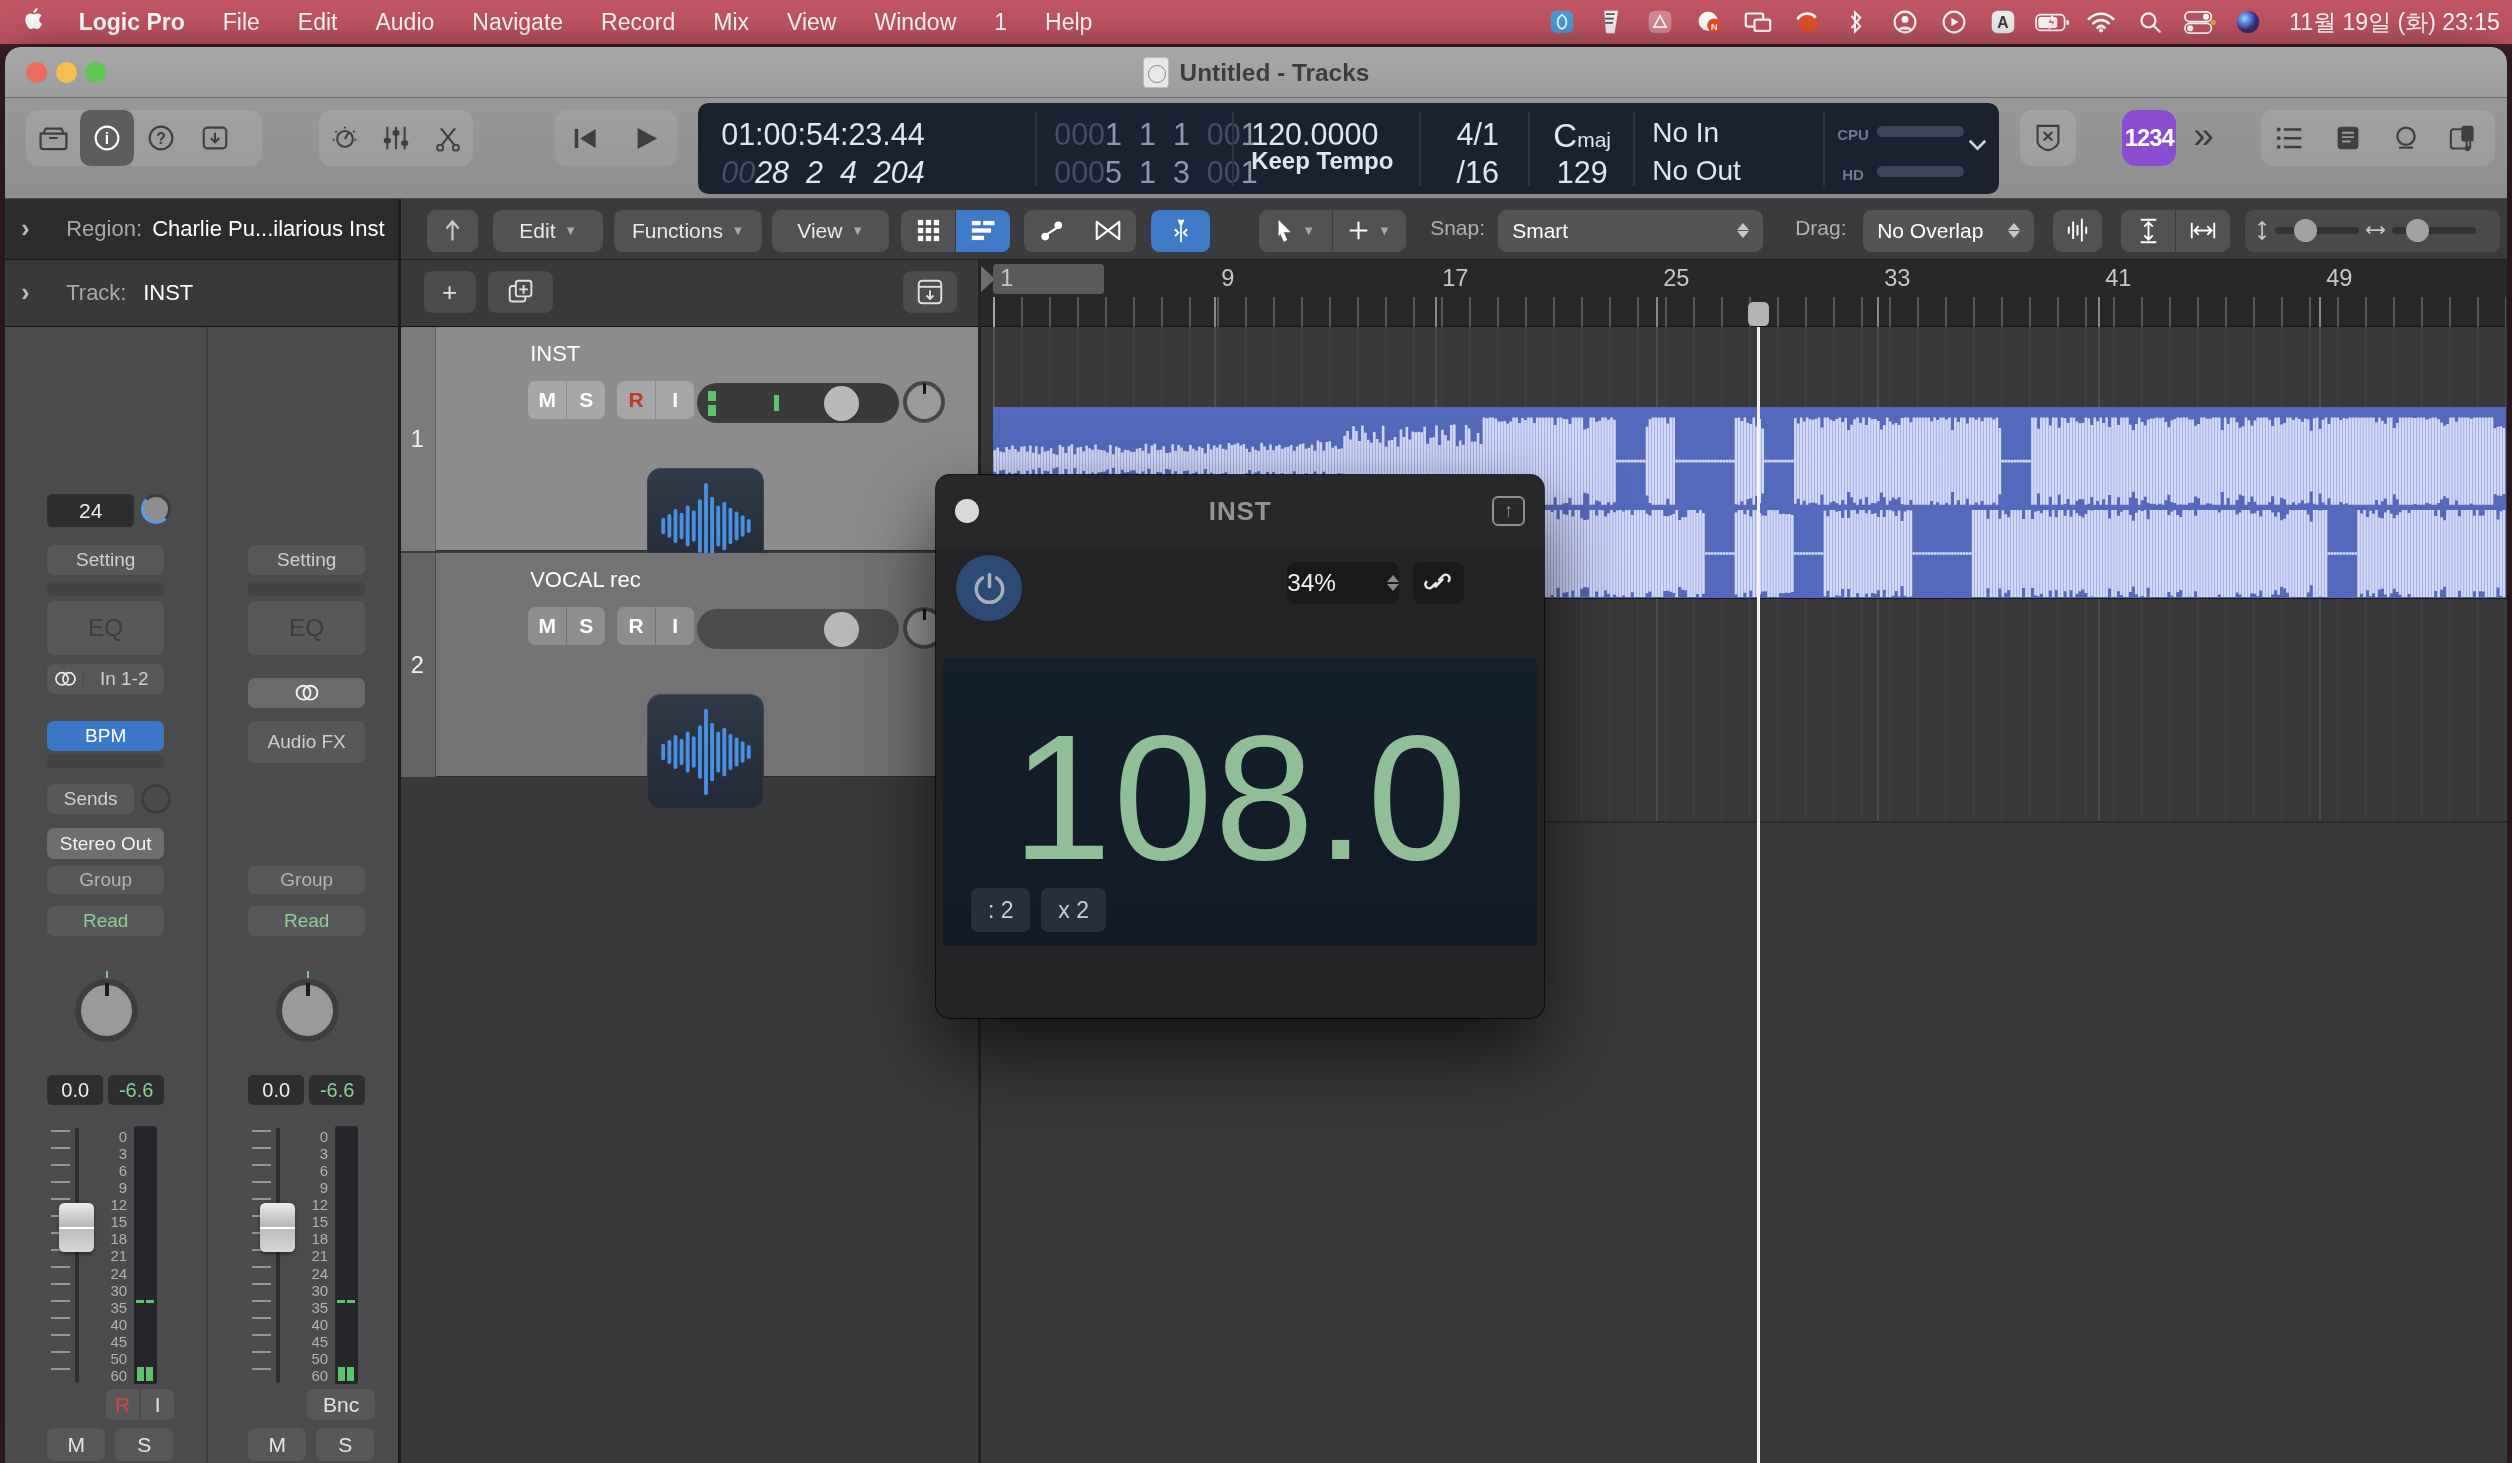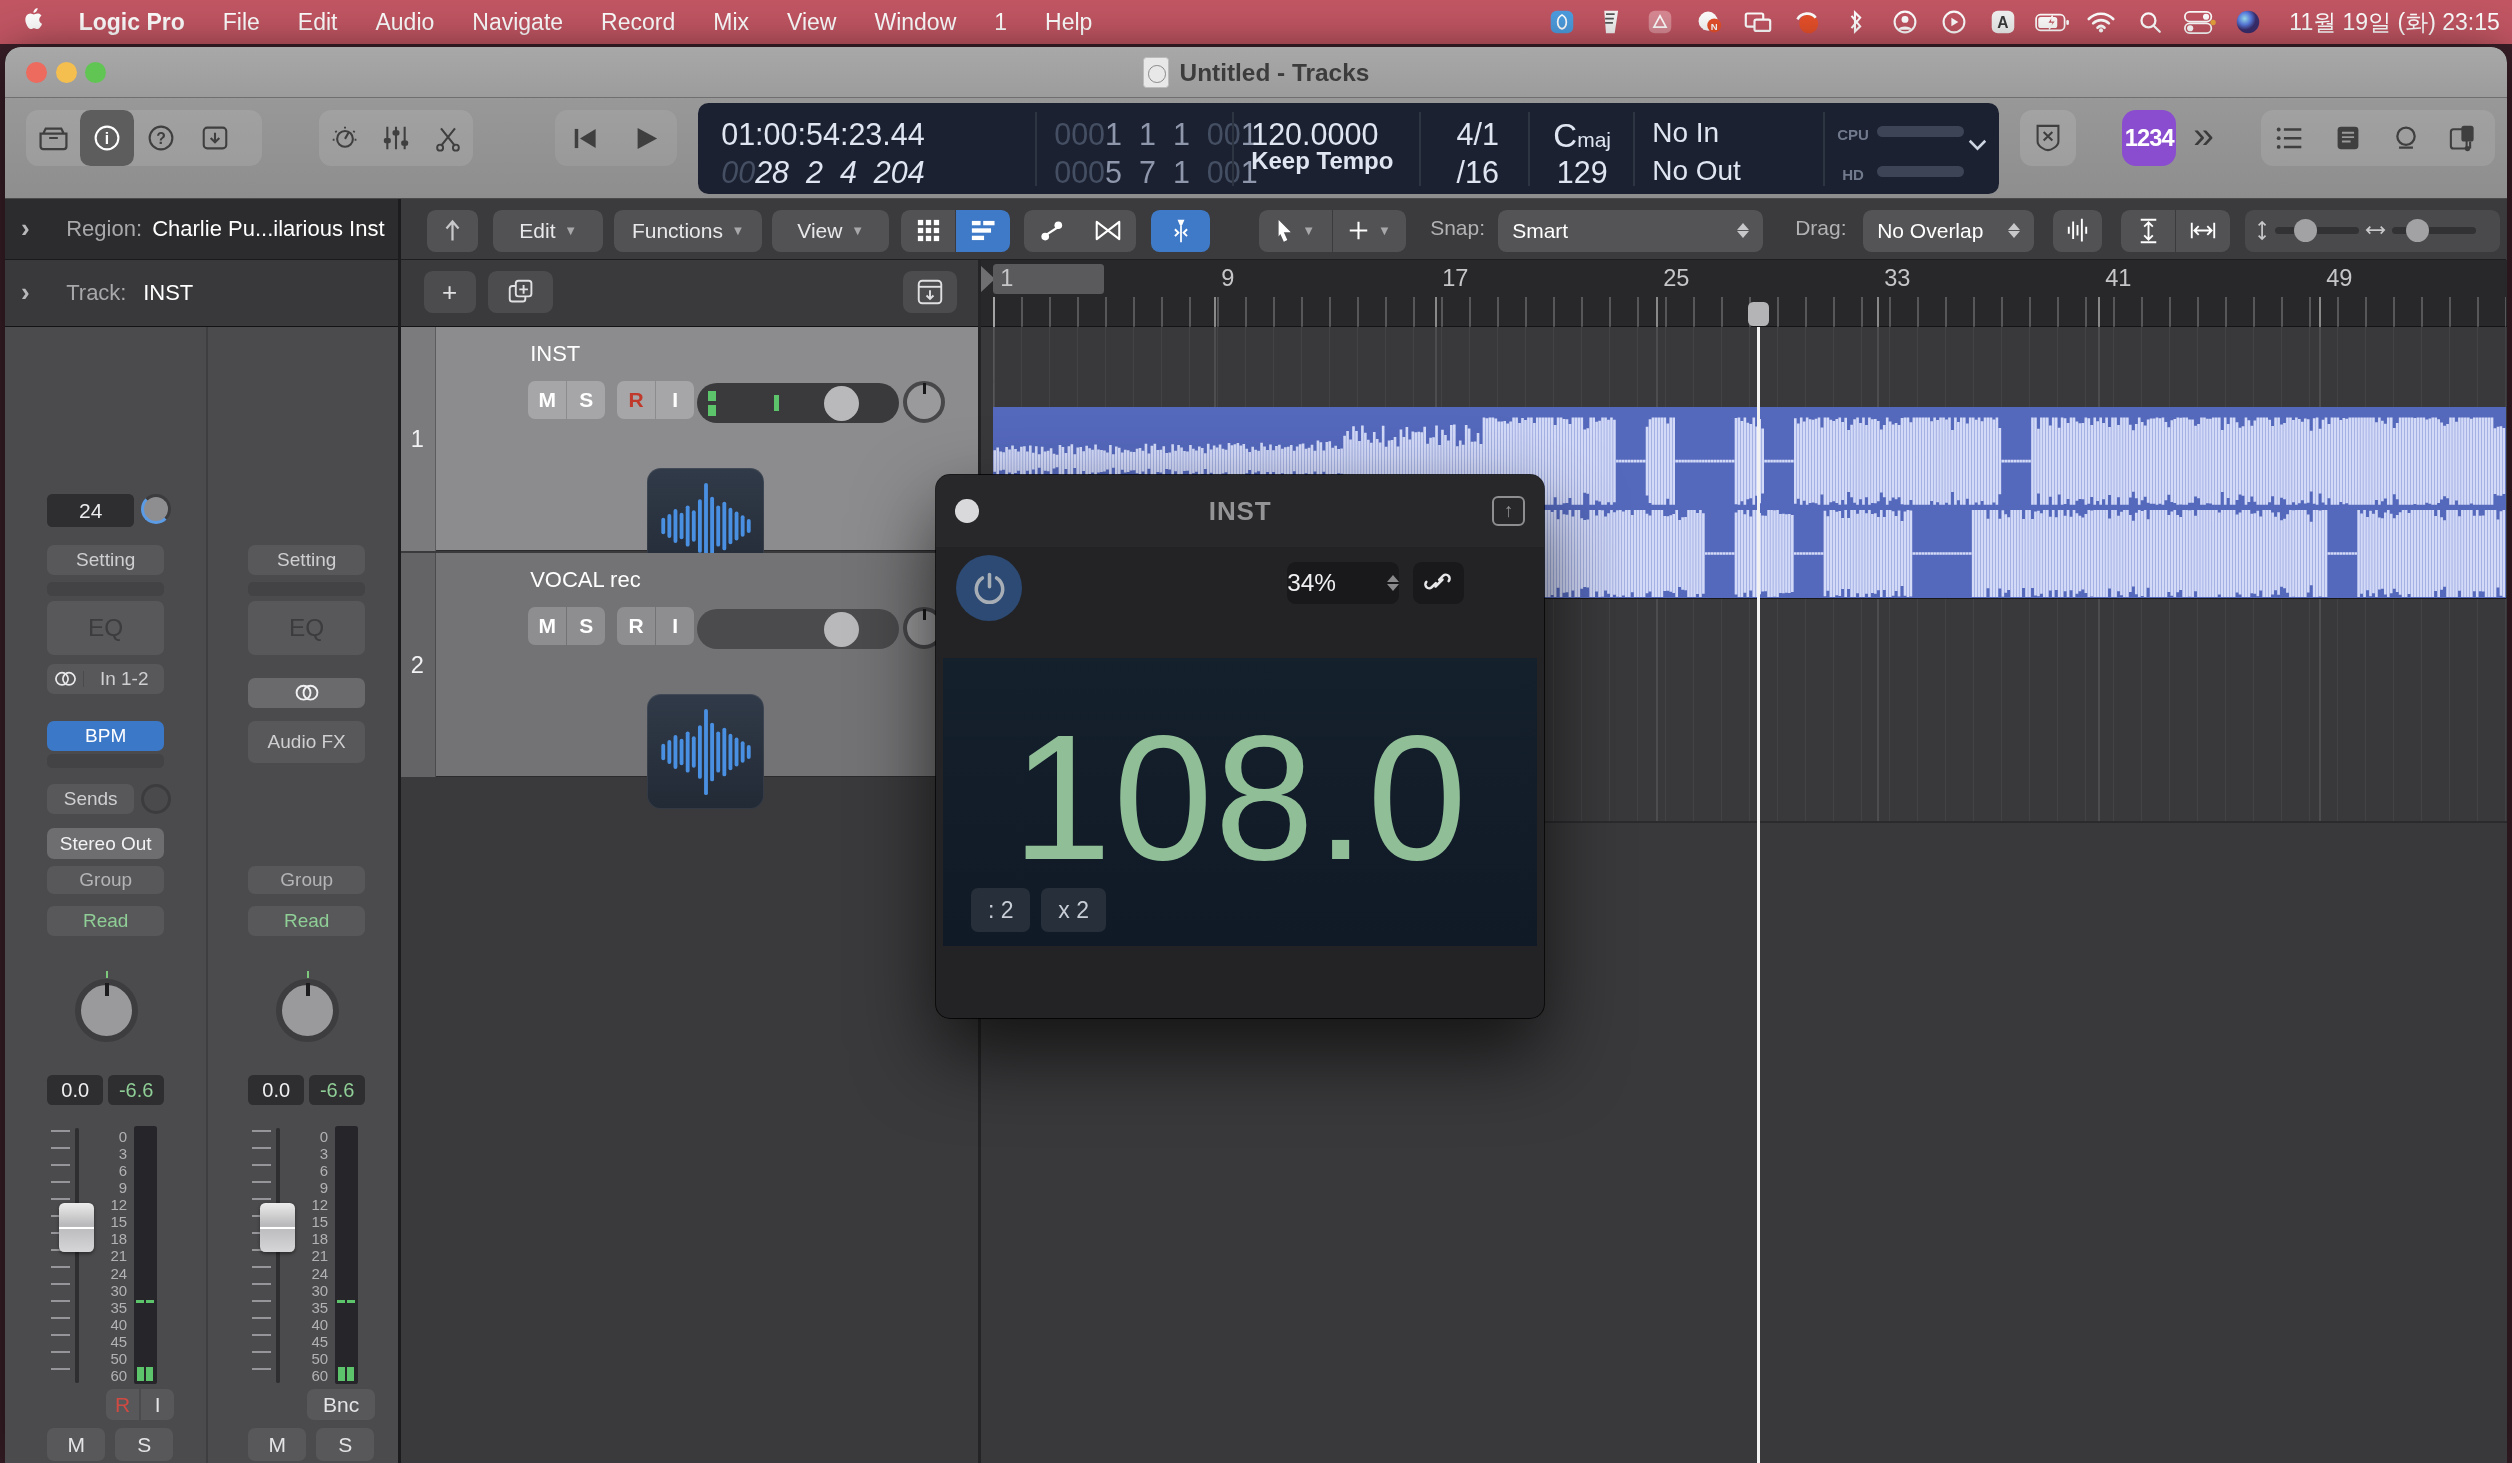--- a/index.html
+++ b/index.html
@@ -350,21 +350,21 @@
               <path d="M3 1l22 12L3 25z" fill="currentColor"></path>
             </svg>
           </span>
       </div>
 
       <div id="lcd" class="abs">
         <div class="lcd-line" style="left:23px; top:14px;">01:00:54:23.44</div>
         <div class="lcd-line" style="left:23px; top:52px;font-style:italic;"><span class="dim">00</span><span>28  2  4  204</span></div>
         <div class="lcd-div" style="left:337px;"></div>
         <div class="lcd-line" style="left:356px; top:14px;"><span class="dim">000</span><span style="color:#8e97ab">1  1  1  </span><span class="dim">00</span><span style="color:#8e97ab">1</span></div>
-        <div class="lcd-line" style="left:356px; top:52px;"><span class="dim">000</span><span style="color:#8e97ab">5  7  1  </span><span class="dim">00</span><span style="color:#8e97ab">1</span></div>
+        <div class="lcd-line" style="left:356px; top:52px;"><span class="dim">000</span><span style="color:#8e97ab">5  1  3  </span><span class="dim">00</span><span style="color:#8e97ab">1</span></div>
         <div class="lcd-div" style="left:534px;"></div>
         <div class="lcd-line" style="left:553px; top:14px;">120.0000</div>
         <div class="lcd-line" style="left:553px; top:44px; font-size:24px;font-weight:bold;">Keep Tempo</div>
         <div class="lcd-div" style="left:721px;"></div>
         <div class="lcd-line" style="left:740px; top:14px; width:79px; text-align:center;">4/1</div>
         <div class="lcd-line" style="left:740px; top:52px; width:79px; text-align:center;">/16</div>
         <div class="lcd-div" style="left:830px;"></div>
         <div class="lcd-line" style="left:843px; top:14px; width:82px; text-align:center;"><span style="font-size:33px">C</span><span style="font-size:21px">maj</span></div>
         <div class="lcd-line" style="left:843px; top:52px; width:82px; text-align:center;">129</div>
         <div class="lcd-div" style="left:935px;"></div>

